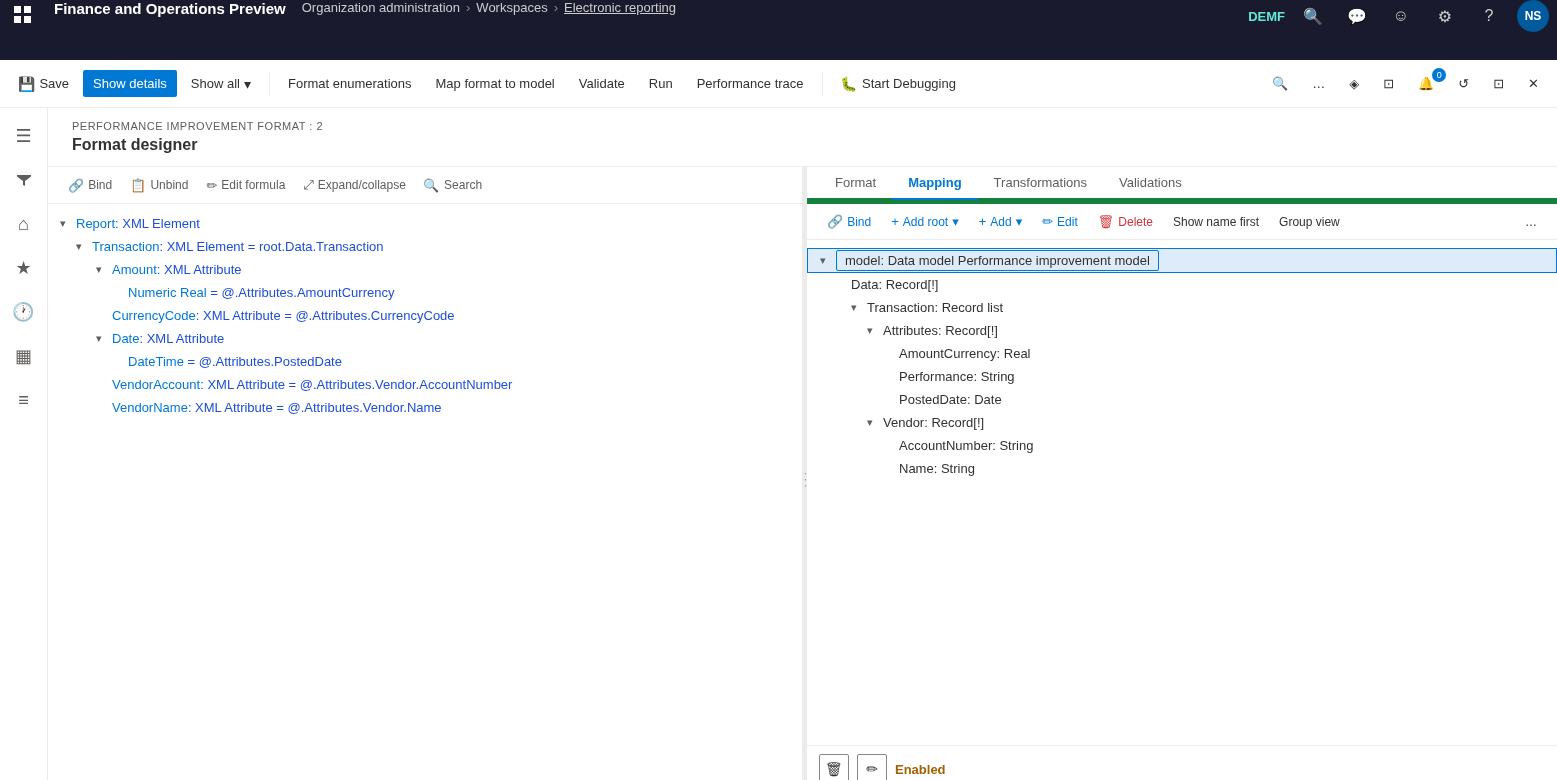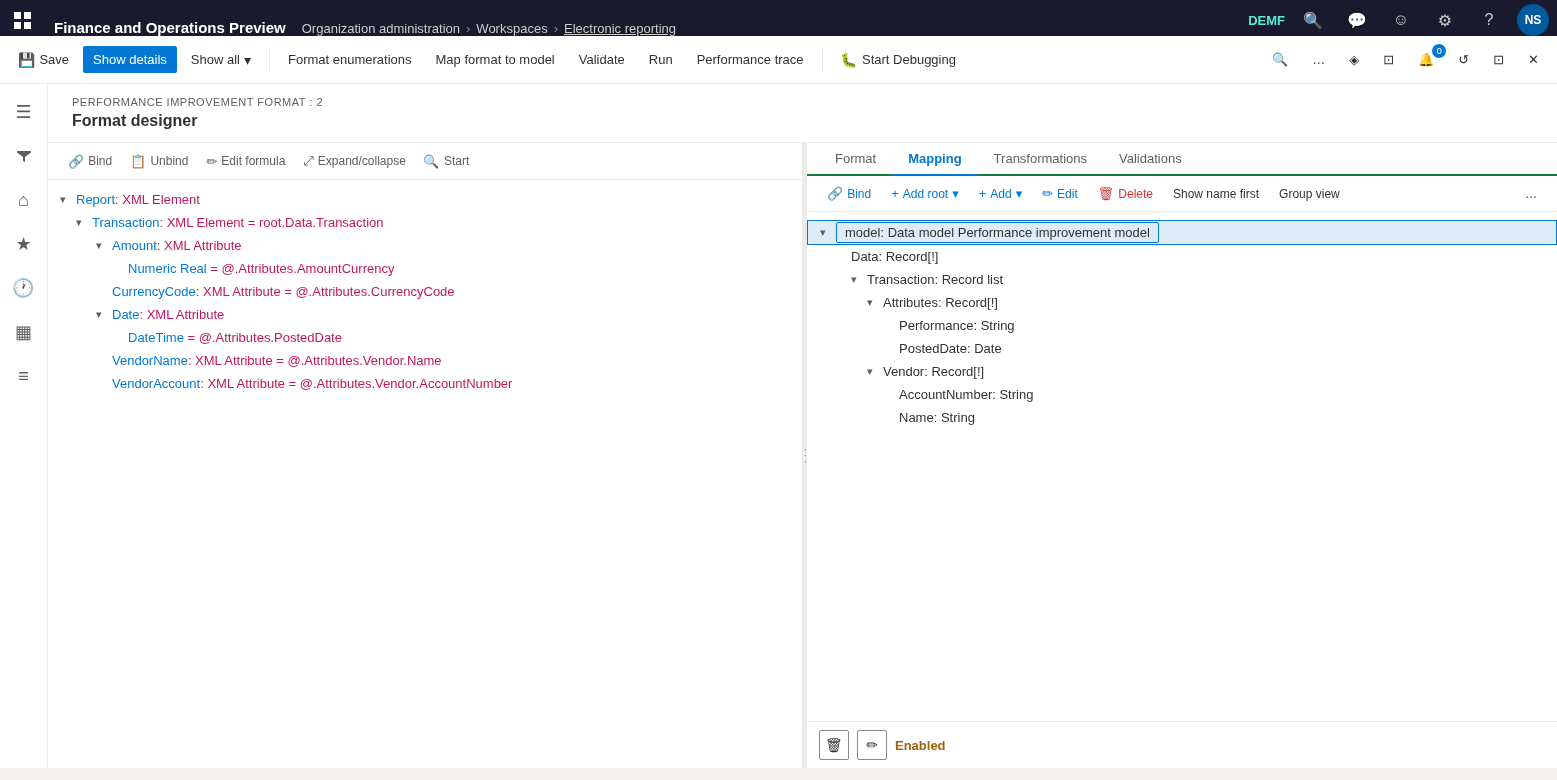--- a/index.html
+++ b/index.html
@@ -1,23 +1,23 @@
 <!DOCTYPE html>
 <html><head>
   <meta charset="utf-8">
   <style>
     * { box-sizing: border-box; margin: 0; padding: 0; }
     body { font-family: 'Segoe UI', sans-serif; font-size: 13px; background: #f3f2f1; color: #323130; overflow: hidden; }
 
     
     .top-nav {
       display: flex;
-      align-items: flex-end;
+      align-items: flex-start;
       background: #1a1a2e;
-      height: 36px;
+      height: 60px;
       padding: 0 8px;
       color: #fff;
     }
     .top-nav-grid { width: 30px; height: 30px; display: flex; align-items: center; justify-content: center; cursor: pointer; color: #fff; font-size: 18px; }
     .top-nav-title { color: #fff; font-size: 15px; font-weight: 600; margin: 0 16px; white-space: nowrap; }
     .top-nav-breadcrumb { display: flex; align-items: center; gap: 6px; color: #ccc; font-size: 13px; flex: 1; }
     .top-nav-breadcrumb span { color: #ddd; }
     .top-nav-breadcrumb .sep { color: #888; }
     .top-nav-right { display: flex; align-items: center; gap: 12px; }
     .top-nav-env { color: #5eead4; font-size: 13px; font-weight: 600; }
@@ -63,28 +63,28 @@
     .left-panel { flex: 0 0 755px; display: flex; flex-direction: column; background: #fff; border-right: 1px solid #edebe9; }
     .panel-toolbar { display: flex; align-items: center; gap: 2px; padding: 6px 12px; border-bottom: 1px solid #edebe9; }
     .tool-btn { display: flex; align-items: center; gap: 4px; padding: 4px 8px; border: none; background: transparent; cursor: pointer; color: #605e5c; font-size: 12px; border-radius: 2px; }
     .tool-btn .icon { font-size: 13px; }
 
     .tree-container { flex: 1; overflow-y: auto; padding: 8px 0; }
     .tree-item { display: flex; align-items: center; padding: 4px 12px; cursor: pointer; white-space: nowrap; }
     .tree-item .chevron { width: 16px; font-size: 11px; color: #605e5c; flex-shrink: 0; }
     .tree-item .item-label { font-size: 13px; }
     .tree-item .item-label .item-name { color: #0078d4; }
-    .tree-item .item-label .item-type { color: #be185d; }
+    .tree-item .item-label .item-type { color: #1d4ed8; }
     .tree-indent-1 { padding-left: 28px; }
     .tree-indent-2 { padding-left: 48px; }
     .tree-indent-3 { padding-left: 64px; }
 
     
     .right-panel { flex: 1; display: flex; flex-direction: column; background: #fff; }
-    .panel-tabs { display: flex; border-bottom: 2px solid #15803d; padding: 0 12px; }
+    .panel-tabs { display: flex; border-bottom: 6px solid #15803d; padding: 0 12px; }
     .panel-tab { padding: 8px 16px; cursor: pointer; font-size: 13px; color: #605e5c; border-bottom: 2px solid transparent; margin-bottom: -2px; }
     .panel-tab.active { color: #0078d4; border-bottom-color: #0078d4; font-weight: 600; }
 
     .mapping-toolbar { display: flex; align-items: center; gap: 4px; padding: 6px 12px; border-bottom: 1px solid #edebe9; }
     .map-btn { display: flex; align-items: center; gap: 4px; padding: 4px 8px; border: none; background: transparent; cursor: pointer; color: #0078d4; font-size: 12px; border-radius: 2px; }
     .map-btn .icon { font-size: 13px; }
     .map-btn.danger { color: #d13438; }
     .map-btn.secondary { color: #323130; }
     .map-more { margin-left: auto; }
 
@@ -226,21 +226,21 @@
           <button class="tool-btn">
             <span class="icon">✏</span>
             <span>Edit formula</span>
           </button>
           <button class="tool-btn">
             <span class="icon">⤢</span>
             <span>Expand/collapse</span>
           </button>
           <button class="tool-btn">
             <span class="icon">🔍</span>
-            <span>Start</span>
+            <span>Search</span>
           </button>
         </div>
 
         <div class="tree-container">
 
           <div class="tree-item">
             <span class="chevron">▾</span>
             <span class="item-label">
               <span class="item-name">Report</span><span class="item-type">: XML Element</span>
             </span>
@@ -284,28 +284,28 @@
           <div class="tree-item tree-indent-3">
             <span class="chevron" style="visibility:hidden">▾</span>
             <span class="item-label">
               <span class="item-name">DateTime</span><span class="item-type"> = @.Attributes.PostedDate</span>
             </span>
           </div>
 
           <div class="tree-item tree-indent-2">
             <span class="chevron" style="visibility:hidden">▾</span>
             <span class="item-label">
+              <span class="item-name">VendorAccount</span><span class="item-type">: XML Attribute = @.Attributes.Vendor.AccountNumber</span>
+            </span>
+          </div>
+
+          <div class="tree-item tree-indent-2">
+            <span class="chevron" style="visibility:hidden">▾</span>
+            <span class="item-label">
               <span class="item-name">VendorName</span><span class="item-type">: XML Attribute = @.Attributes.Vendor.Name</span>
-            </span>
-          </div>
-
-          <div class="tree-item tree-indent-2">
-            <span class="chevron" style="visibility:hidden">▾</span>
-            <span class="item-label">
-              <span class="item-name">VendorAccount</span><span class="item-type">: XML Attribute = @.Attributes.Vendor.AccountNumber</span>
             </span>
           </div>
 
         </div>
       </div>
 
       <div class="drag-handle">
         <span class="drag-dots">· · ·</span>
       </div>
 
@@ -373,20 +373,26 @@
             </span>
           </div>
 
           <div class="map-item map-indent-3">
             <span class="chevron">▾</span>
             <span class="item-label">
               Attributes: Record[!]
             </span>
           </div>
 
+          <div class="map-item map-indent-4">
+            <span class="chevron" style="visibility:hidden">▾</span>
+            <span class="item-label">
+              AmountCurrency: Real
+            </span>
+          </div>
 
           <div class="map-item map-indent-4">
             <span class="chevron" style="visibility:hidden">▾</span>
             <span class="item-label">
               Performance: String
             </span>
           </div>
 
           <div class="map-item map-indent-4">
             <span class="chevron" style="visibility:hidden">▾</span>

